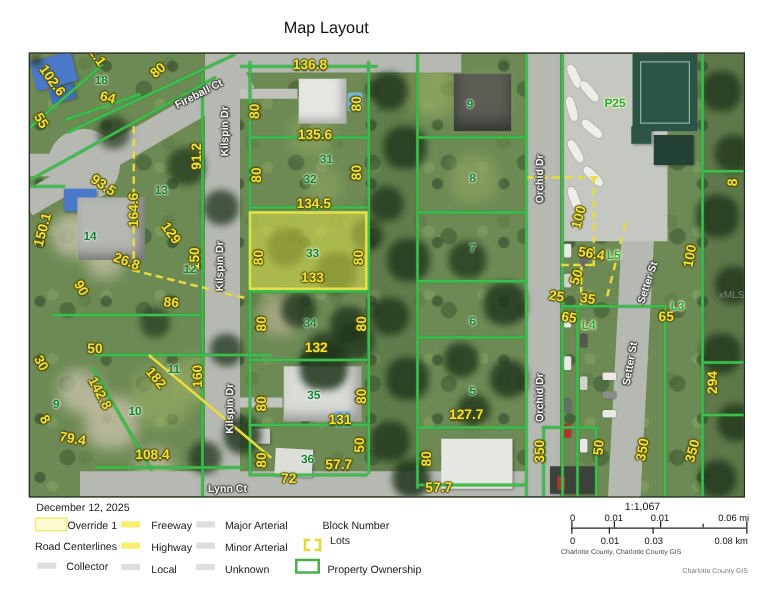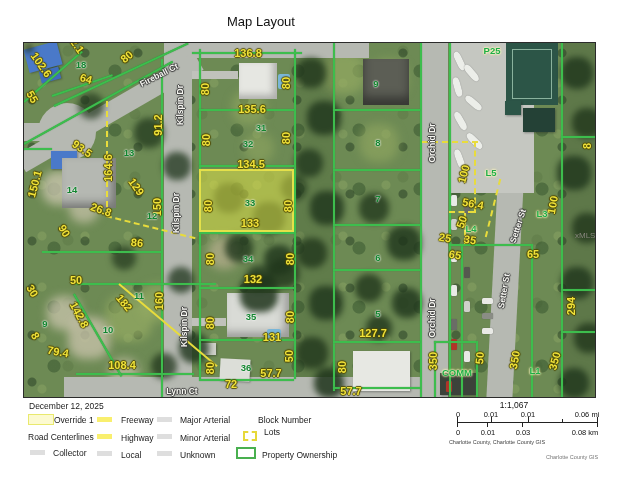--- a/index.html
+++ b/index.html
@@ -69,21 +69,21 @@
   
   .mlabel{position:absolute;white-space:nowrap;line-height:1;}
   .dim{color:#f0e23a;font-weight:bold;font-size:11px;
        text-shadow:-1px 0 1px rgba(80,75,0,.95),1px 0 1px rgba(80,75,0,.95),
                    0 -1px 1px rgba(80,75,0,.95),0 1px 1px rgba(80,75,0,.95);}
   .pnum{color:#12862f;font-weight:bold;font-size:9.5px;
        text-shadow:0 0 2px rgba(255,255,255,.95),0 0 2px rgba(255,255,255,.8);}
   .street{color:#f7f7f2;font-weight:bold;font-size:8.5px;
        text-shadow:-1px 0 1px #3a3a3a,1px 0 1px #3a3a3a,0 -1px 1px #3a3a3a,0 1px 1px #3a3a3a;}
   .special{color:#1fae44;font-weight:bold;font-size:9.5px;
-       text-shadow:0 0 2px #fff,0 0 3px #ffec4f,0 0 2px #fff;}
+       text-shadow:0 0 2px #fff,0 0 3px #ffec4f,0 0 2px #fff;margin-top:32px;}
   .watermark{position:absolute;left:575px;top:231px;font-size:8px;color:rgba(150,145,140,.85);}
   
   .date{position:absolute;left:29px;top:401px;font-size:8.5px;color:#1a1a1a;}
   .li-label{position:absolute;font-size:8.5px;color:#1a1a1a;white-space:nowrap;}
   .sw{position:absolute;box-sizing:border-box;}
   .sw-yellow{width:15px;height:5px;background:#f9ef6e;}
   .sw-gray{width:15px;height:5px;background:#dedede;}
   .sw-override{width:26px;height:11px;background:#fcfad0;border:1.5px solid #e9e96e;}
   .sw-lots{width:14px;height:10px;border:2px dashed #e6d83a;}
   .sw-ownership{width:20px;height:12px;border:2px solid #49b04f;}

